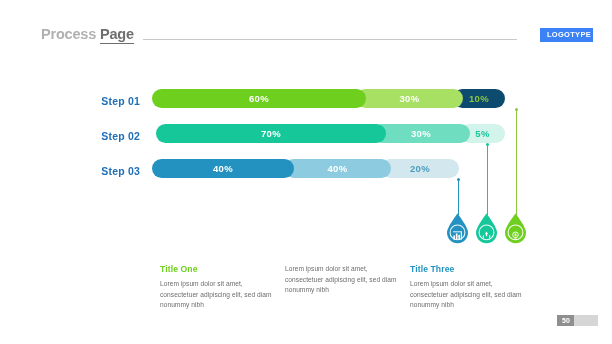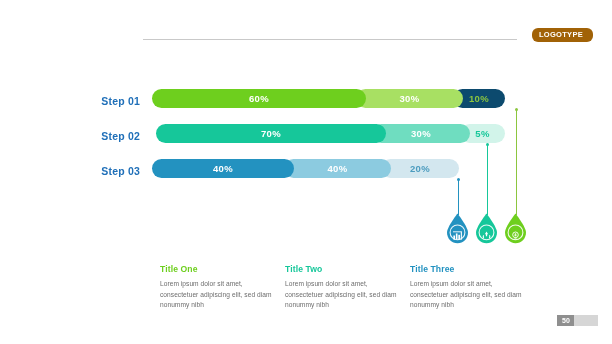--- a/index.html
+++ b/index.html
@@ -59,28 +59,27 @@
     left: 143px;
     top: 13px;
     width: 374px;
     height: 1px;
     background: #c9c9c9;
   }
   #logotype {
     position: absolute;
     right: 19px;
     top: 2px;
-    background: #a16207;
+    background: #3b82f6;
     color: #ffffff;
     font-size: 7.5px;
     font-weight: bold;
     letter-spacing: 0.3px;
-    padding: 3px 10px 3px 7px;
+    padding: 3px 2px 3px 7px;
     line-height: 1;
-    border-radius: 6px;
   }
 
   
   #chart {
     position: absolute;
     left: 0;
     top: 86px;
     width: 544px;
   }
   .row {
@@ -199,20 +198,24 @@
     height: 11px;
     background: #d6d6d6;
   }
 </style>
 </head>
 <body>
 
 <div id="slide">
 
   <div id="header">
+    <div id="title-wrap">
+      <span class="title-light">Process</span>
+      <span class="title-bold">Page</span>
+    </div>
     <div id="header-rule"></div>
     <div id="logotype">LOGOTYPE</div>
   </div>
 
   <div id="chart">
       <div class="row">
         <div class="row-label" style="color: rgb(31, 111, 184);">Step 01</div>
         <div class="seg-track">
           <div class="seg" style="left: 0px; width: 214px; background: rgb(110, 207, 30); z-index: 10;">
             <span class="seg-label" style="color: rgb(255, 255, 255);">60%</span>
@@ -305,21 +308,20 @@
         </div>
       </div>
     </div>
 
   <div id="captions-layer">
       <div class="caption" style="left: 160px; top: 264px;">
         <div class="caption-title" style="color: rgb(110, 207, 30);">Title One</div>
         <div class="caption-body">Lorem ipsum dolor sit amet, consectetuer adipiscing elit, sed diam nonummy nibh</div>
       </div>
       <div class="caption" style="left: 285px; top: 264px;">
-        <div class="caption-title" style="color: rgb(22, 199, 154);">Title Two</div>
         <div class="caption-body">Lorem ipsum dolor sit amet, consectetuer adipiscing elit, sed diam nonummy nibh</div>
       </div>
       <div class="caption" style="left: 410px; top: 264px;">
         <div class="caption-title" style="color: rgb(35, 146, 192);">Title Three</div>
         <div class="caption-body">Lorem ipsum dolor sit amet, consectetuer adipiscing elit, sed diam nonummy nibh</div>
       </div>
     </div>
 
   <div id="footer-badge">50</div>
   <div id="footer-bar"></div>

